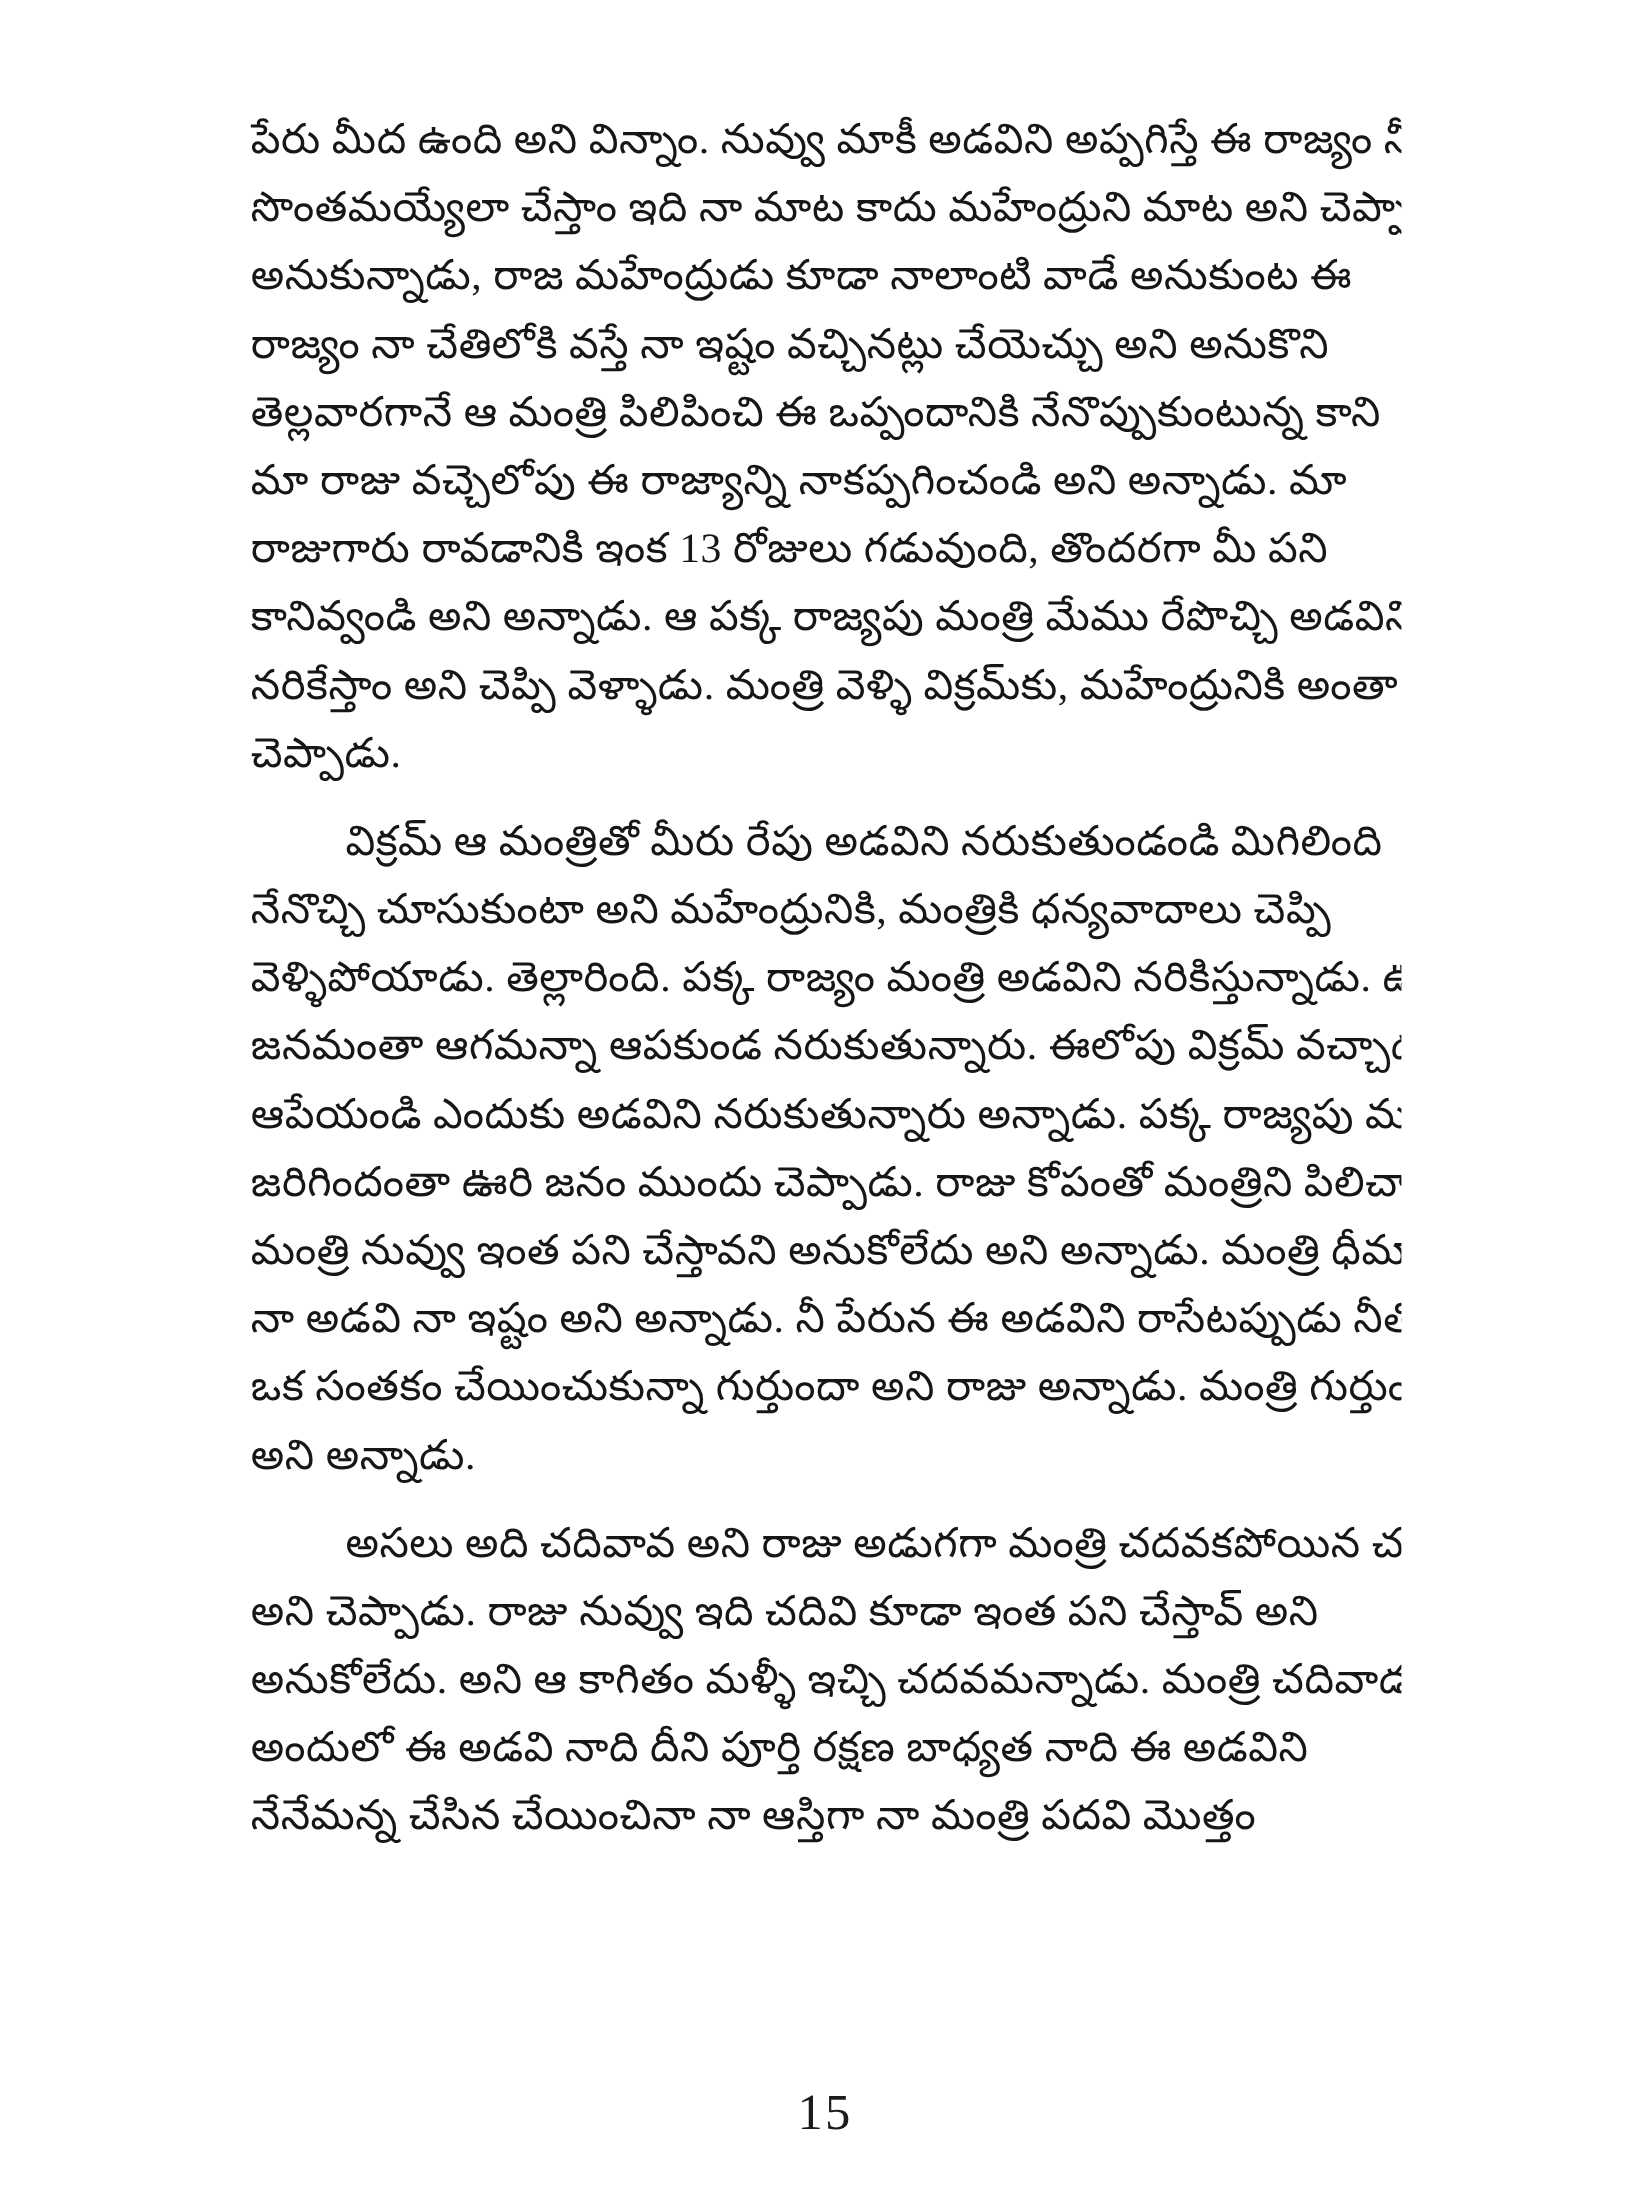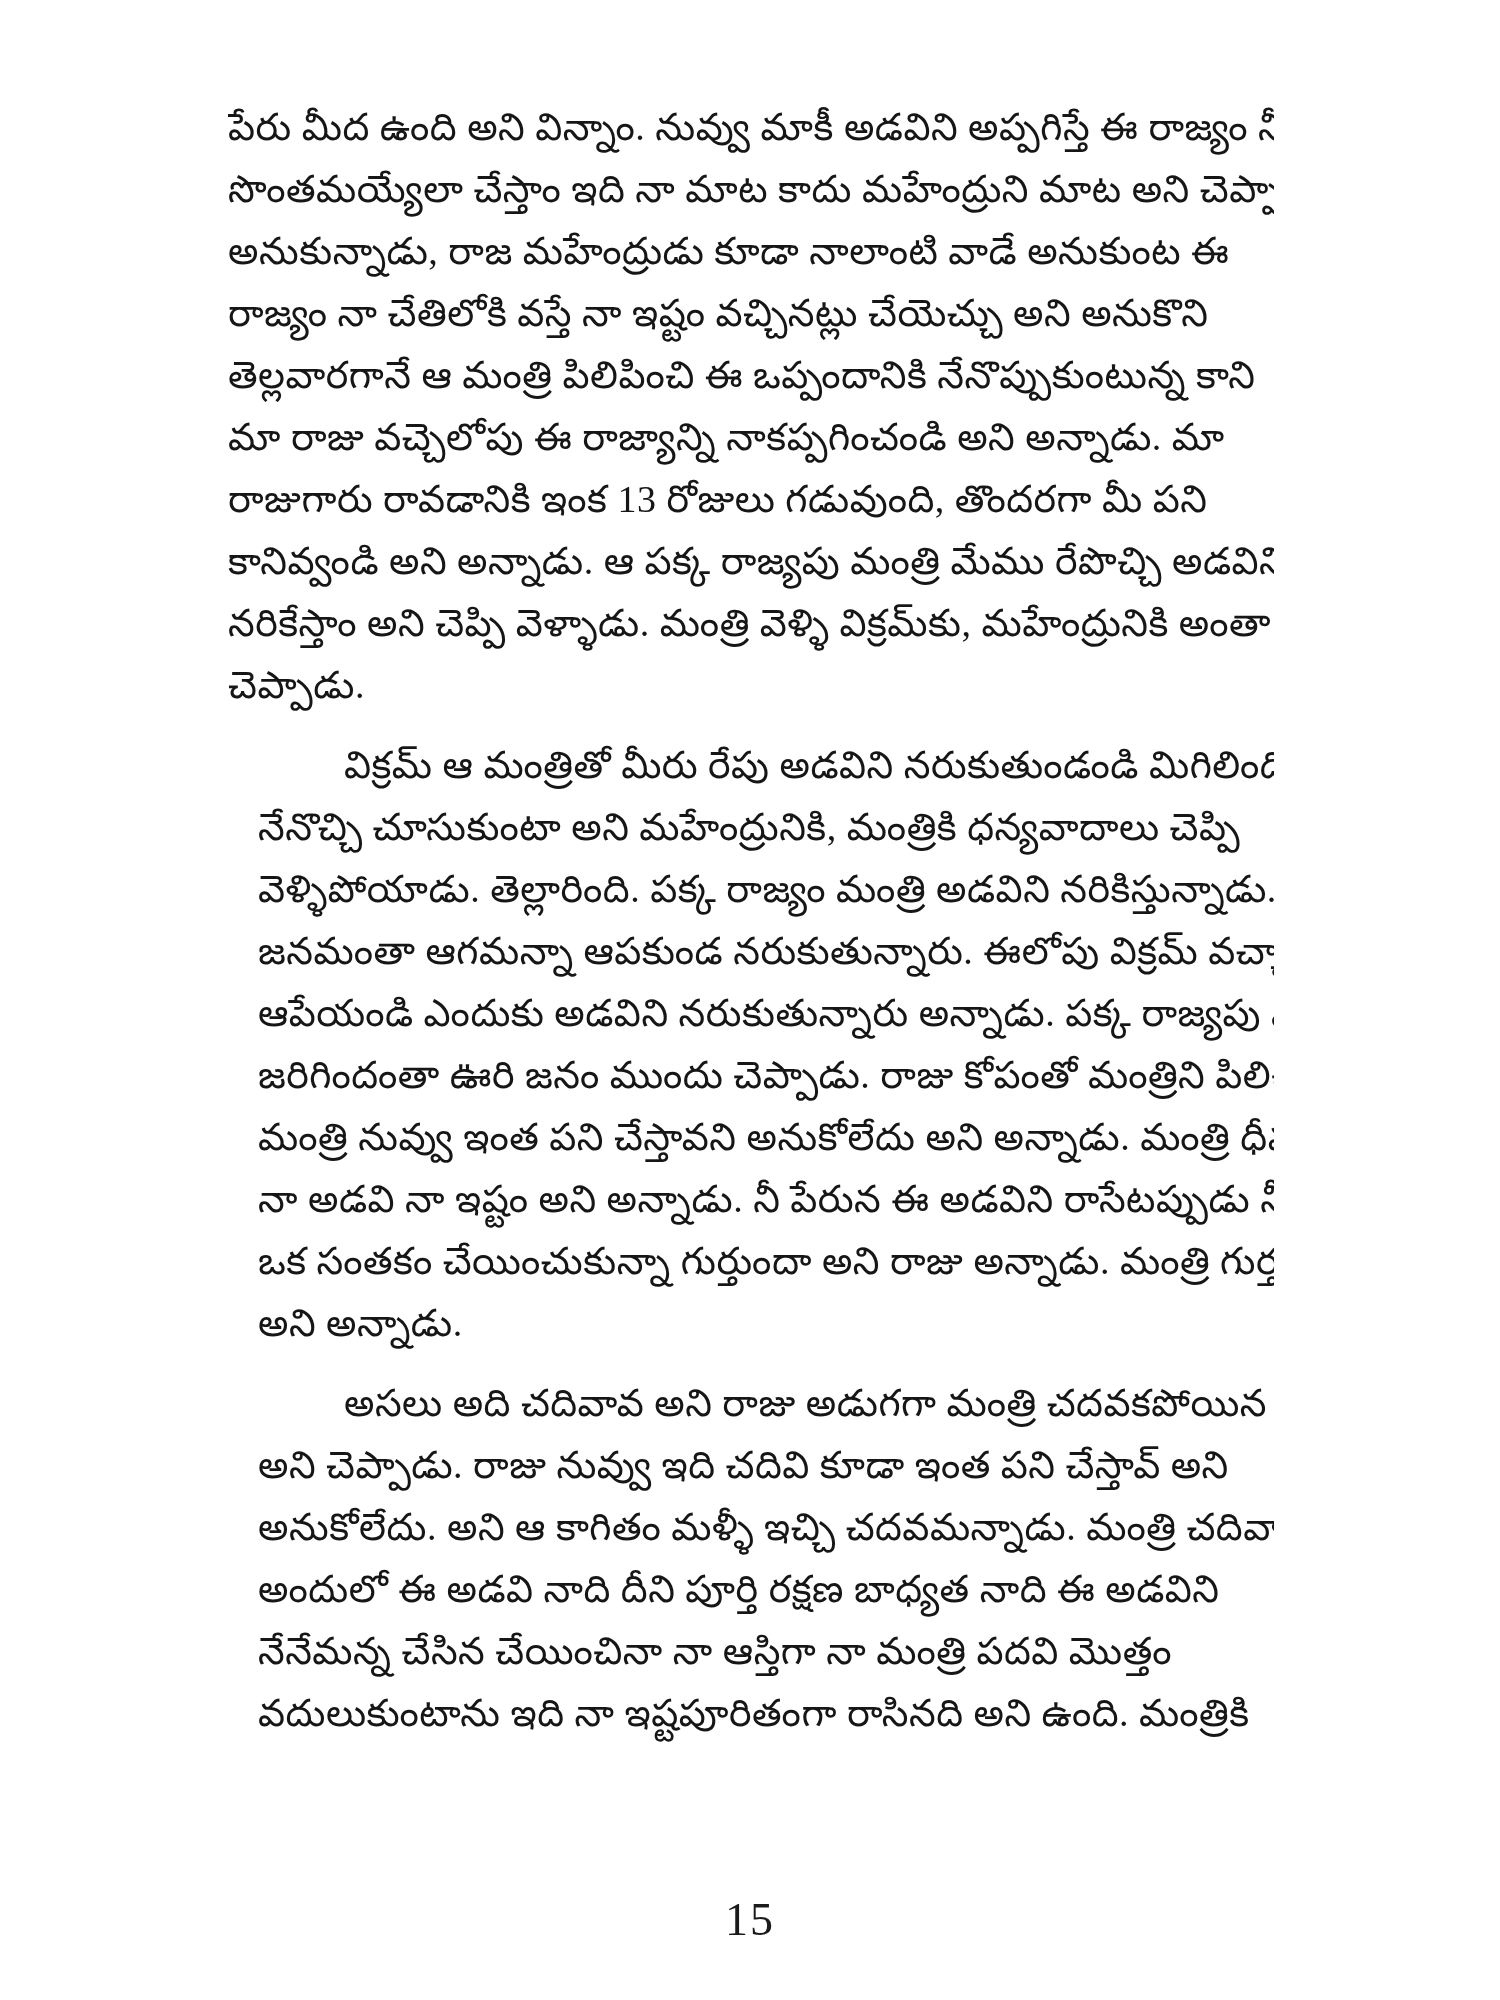--- a/index.html
+++ b/index.html
@@ -21,21 +21,20 @@
     left: 228px;
     top: 96px;
     width: 1046px;
   }
   .para {
     margin: 0;
     padding: 0;
   }
   .para + .para {
     margin-top: 18px;
-    margin-left: 30px;
   }
   .line {
     display: block;
     height: 62px;
     line-height: 62px;
     font-size: 38px;
     letter-spacing: 0.5px;
     color: #161616;
     text-align: justify;
     overflow: hidden;
@@ -98,17 +97,16 @@
         <span class="line">నా అడవి నా ఇష్టం అని అన్నాడు. నీ పేరున ఈ అడవిని రాసేటప్పుడు నీతో</span>
         <span class="line">ఒక సంతకం చేయించుకున్నా గుర్తుందా అని రాజు అన్నాడు. మంత్రి గుర్తుంది</span>
         <span class="line plain">అని అన్నాడు.</span>
       </div>
     <div class="para indent">
         <span class="line">అసలు అది చదివావ అని రాజు అడుగగా మంత్రి చదవకపోయిన చదవా</span>
         <span class="line">అని చెప్పాడు. రాజు నువ్వు ఇది చదివి కూడా ఇంత పని చేస్తావ్ అని</span>
         <span class="line">అనుకోలేదు. అని ఆ కాగితం మళ్ళీ ఇచ్చి చదవమన్నాడు. మంత్రి చదివాడు</span>
         <span class="line">అందులో ఈ అడవి నాది దీని పూర్తి రక్షణ బాధ్యత నాది ఈ అడవిని</span>
         <span class="line">నేనేమన్న చేసిన చేయించినా నా ఆస్తిగా నా మంత్రి పదవి మొత్తం</span>
-        <span class="line">వదులుకుంటాను ఇది నా ఇష్టపూరితంగా రాసినది అని ఉంది. మంత్రికి</span>
       </div>
   </div>
   <div class="page-number">15</div>
 </div>
 
 </body></html>

